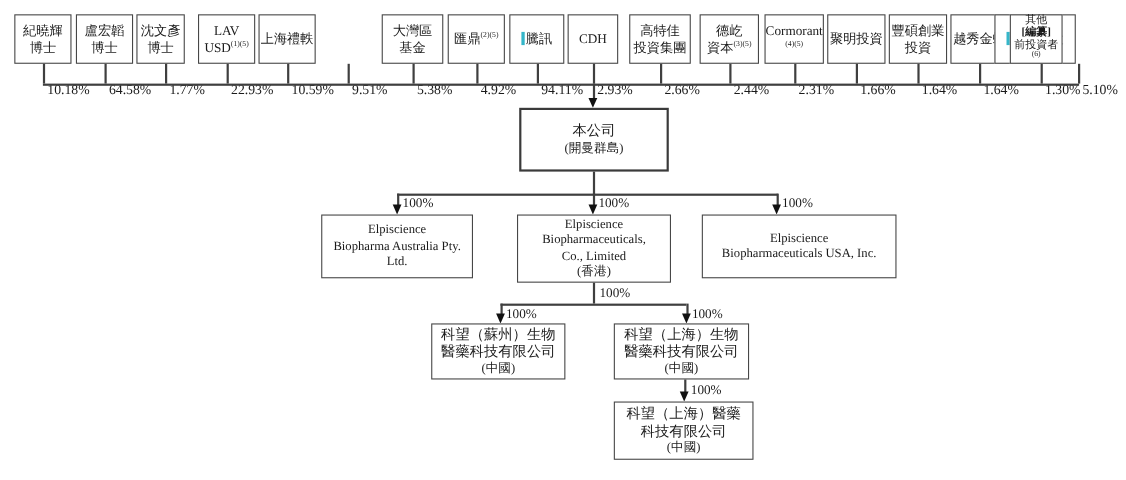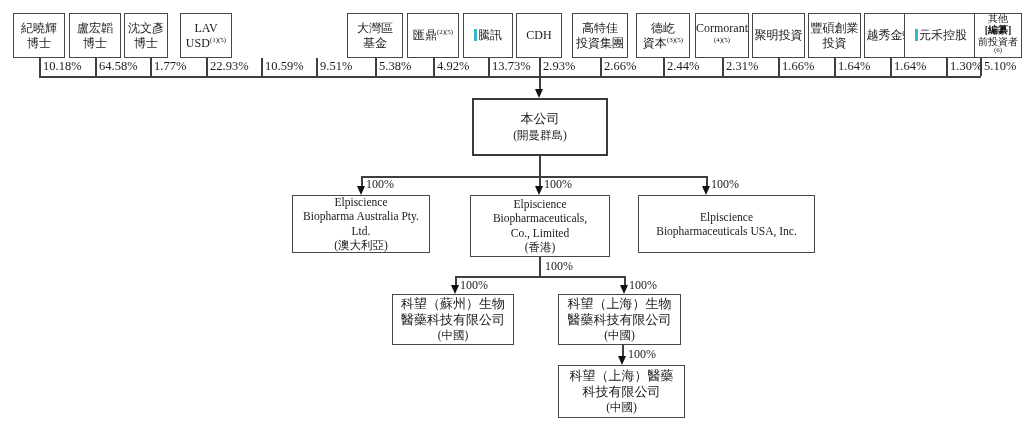--- a/index.html
+++ b/index.html
@@ -11,21 +11,21 @@
   .sbox{
     position:absolute;top:13px;height:45px;border:1.5px solid #474747;background:#fff;
     display:flex;align-items:center;justify-content:center;box-sizing:border-box;
   }
   .sbox .txt{text-align:center;font-size:12px;line-height:1.18;white-space:pre-line;}
   .sbox .txt.small{font-size:10px;line-height:1.15;}
   sup{font-size:7px;line-height:0;white-space:pre-line;}
   b{font-weight:bold;}
   .mark{display:inline-block;width:3px;height:12px;background:#35b6c9;margin-right:1px;vertical-align:-2px;}
   
-  .pct{position:absolute;top:59px;font-size:12.5px;white-space:nowrap;}
+  .pct{position:absolute;top:74px;font-size:12.5px;white-space:nowrap;}
   
   .vl{position:absolute;width:1.5px;background:#3f3f3f;}
   .hl{position:absolute;height:1.5px;background:#3f3f3f;}
   .arr{position:absolute;width:0;height:0;border-left:4.5px solid transparent;border-right:4.5px solid transparent;border-top:9px solid #111;margin-left:-4px;}
   .own{position:absolute;font-size:12px;white-space:nowrap;}
   
   .cbox{
     position:absolute;border:1.5px solid #474747;background:#fff;box-sizing:border-box;
     display:flex;align-items:center;justify-content:center;text-align:center;
   }
@@ -48,20 +48,23 @@
 博士</span></div>
     </div>
   <div class="sbox" style="left:124px;width:44px">
       <div class="txt"><span>沈文彥
 博士</span></div>
     </div>
   <div class="sbox" style="left:180px;width:52px">
       <div class="txt"><span>LAV
 USD</span><sup>(1)(5)</sup></div>
     </div>
+  <div class="sbox" style="left:235px;width:52px">
+      <div class="txt"><span>上海禮軼</span></div>
+    </div>
   <div class="sbox" style="left:347px;width:56px">
       <div class="txt"><span>大灣區
 基金</span></div>
     </div>
   <div class="sbox" style="left:407px;width:52px">
       <div class="txt"><span>匯鼎</span><sup>(2)(5)</sup></div>
     </div>
   <div class="sbox" style="left:463px;width:50px">
       <div class="txt"><span class="mark"></span><span>騰訊</span></div>
     </div>
@@ -86,21 +89,21 @@
   <div class="sbox" style="left:808px;width:53px">
       <div class="txt"><span>豐碩創業
 投資</span></div>
     </div>
   <div class="sbox" style="left:864px;width:53px">
       <div class="txt"><span>越秀金蟬</span></div>
     </div>
   <div class="sbox" style="left:904px;width:74px">
       <div class="txt"><span class="mark"></span><span>元禾控股</span></div>
     </div>
-  <div class="sbox" style="left:974px;width:48px">
+  <div class="sbox" style="left:918px;width:48px">
       <div class="txt small"><span>其他
 </span><b>[編纂]</b><span>
 前投資者</span><sup>(6)</sup></div>
     </div>
 
   <div class="vl" style="left:39px;top:58px;height:18px"></div>
   <div class="vl" style="left:95px;top:58px;height:18px"></div>
   <div class="vl" style="left:150px;top:58px;height:18px"></div>
   <div class="vl" style="left:206px;top:58px;height:18px"></div>
   <div class="vl" style="left:261px;top:58px;height:18px"></div>
@@ -119,21 +122,21 @@
   <div class="vl" style="left:980px;top:58px;height:18px"></div>
 
   <span class="pct" style="left:43px">10.18%</span>
   <span class="pct" style="left:99px">64.58%</span>
   <span class="pct" style="left:154px">1.77%</span>
   <span class="pct" style="left:210px">22.93%</span>
   <span class="pct" style="left:265px">10.59%</span>
   <span class="pct" style="left:320px">9.51%</span>
   <span class="pct" style="left:379px">5.38%</span>
   <span class="pct" style="left:437px">4.92%</span>
-  <span class="pct" style="left:492px">13.73%</span>
+  <span class="pct" style="left:492px">94.11%</span>
   <span class="pct" style="left:543px">2.93%</span>
   <span class="pct" style="left:604px">2.66%</span>
   <span class="pct" style="left:667px">2.44%</span>
   <span class="pct" style="left:726px">2.31%</span>
   <span class="pct" style="left:782px">1.66%</span>
   <span class="pct" style="left:838px">1.64%</span>
   <span class="pct" style="left:894px">1.64%</span>
   <span class="pct" style="left:950px">1.30%</span>
   <span class="pct" style="left:984px">5.10%</span>
 
@@ -157,21 +160,20 @@
   <div class="vl" style="left:706px;top:176px;height:12px"></div>
   <div class="arr" style="left:706px;top:186px"></div>
   <span class="own" style="left:366px;top:177px">100%</span>
   <span class="own" style="left:544px;top:177px">100%</span>
   <span class="own" style="left:711px;top:177px">100%</span>
 
   <div class="cbox" style="left:292px;top:195px;width:138px;height:58px">
     <div>
       <span class="nm">Elpiscience
 Biopharma Australia Pty. Ltd.</span>
-      <span class="loc">(澳大利亞)</span>
     </div>
   </div>
   <div class="cbox" style="left:470px;top:195px;width:140px;height:62px">
     <div>
       <span class="nm">Elpiscience
 Biopharmaceuticals,
 Co., Limited</span>
       <span class="loc">(香港)</span>
     </div>
   </div>

